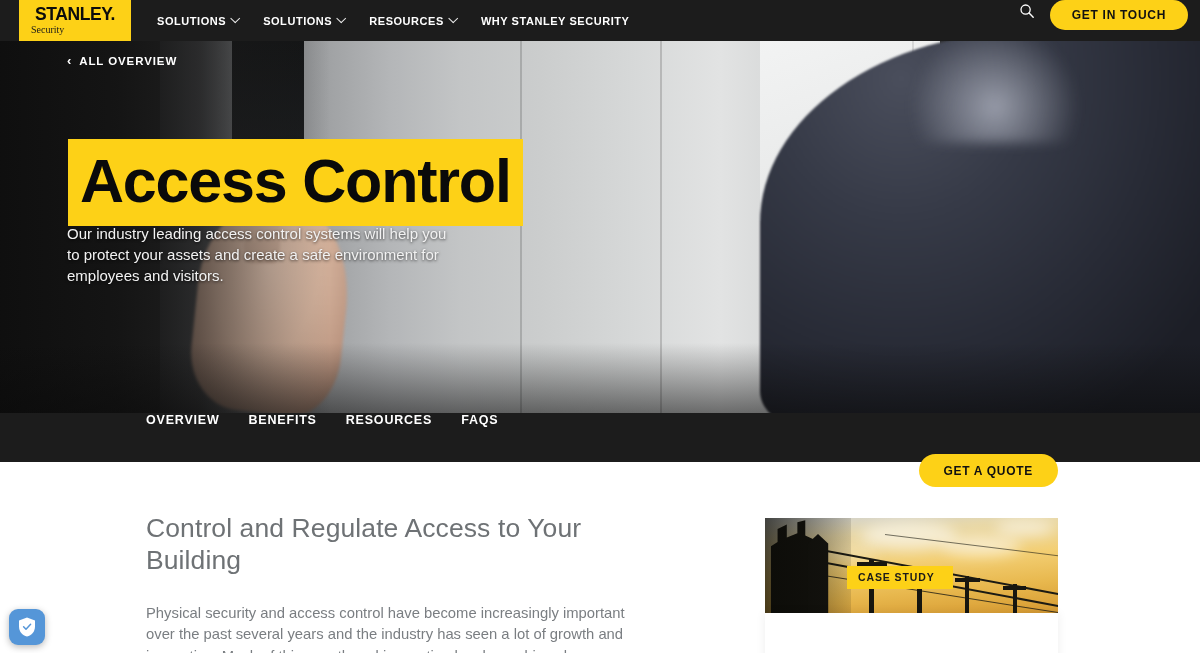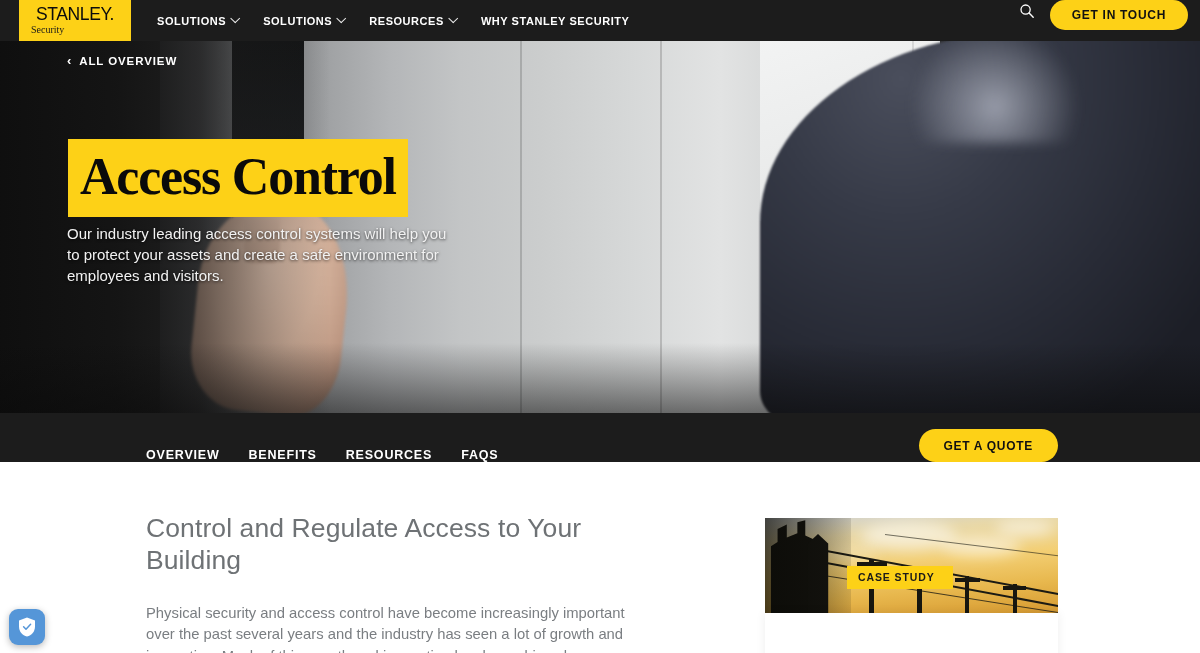--- a/index.html
+++ b/index.html
@@ -23,21 +23,21 @@
   .logo-box {
     width: 112px; height: 41px;
     margin-left: 19px;
     background: #fdd117;
     display: flex; flex-direction: column;
     align-items: center; justify-content: center;
     line-height: 1;
     cursor: pointer;
   }
   .logo-word {
-    font-size: 17.5px; font-weight: 400; color: #0c0c0c;
+    font-size: 17.5px; font-weight: 700; color: #0c0c0c;
     letter-spacing: -0.4px;
     font-family: "Liberation Sans", sans-serif;
   }
   .logo-sub {
     font-size: 10px; font-weight: 400; color: #1a1a1a;
     margin-top: 1px; align-self: flex-start; margin-left: 12px;
     font-family: "Liberation Serif", serif;
   }
   .nav-links {
     display: flex; align-items: center;
@@ -151,37 +151,37 @@
   .breadcrumb {
     position: absolute; left: 67px; top: 13px;
     color: #ffffff; font-size: 11.5px; font-weight: 700;
     letter-spacing: 0.9px; cursor: pointer;
     display: flex; align-items: center; gap: 7px;
   }
   .bc-arrow { font-size: 13px; line-height: 1; }
   .hero-title-wrap { position: absolute; left: 68px; top: 98px; }
   .hero-title {
     display: inline-block; background: #fdd117;
-    color: #0a0a0a; font-size: 52px; font-weight: 700;
+    color: #0a0a0a; font-size: 61px; font-weight: 700;
     letter-spacing: -1.2px; line-height: 1.0;
     padding: 12px 12px 14px 12px;
-    font-family: Liberation Serif, serif;
+    font-family: Liberation Sans, sans-serif;
   }
   .hero-sub {
     position: absolute; left: 67px; top: 182px; width: 390px;
     color: #f2f2f2; font-size: 15px; line-height: 21px;
     text-shadow: 0 1px 3px rgba(0,0,0,0.7);
   }
 
   
   .subnav {
     position: absolute; top: 413px; left: 0;
     width: 1200px; height: 49px;
     background: #1c1c1c;
-    display: flex; align-items: flex-end;
+    display: flex; align-items: flex-start;
     z-index: 30;
   }
   .subnav-links { display: flex; align-items: center; gap: 29px; margin-left: 146px; }
   .subnav-item {
     color: #ffffff; font-size: 12.5px; font-weight: 700;
     letter-spacing: 0.8px; cursor: pointer; white-space: nowrap;
   }
   .quote-pill {
     margin-left: auto; margin-right: 142px;
     background: #fdd117; color: #111; border: none;

